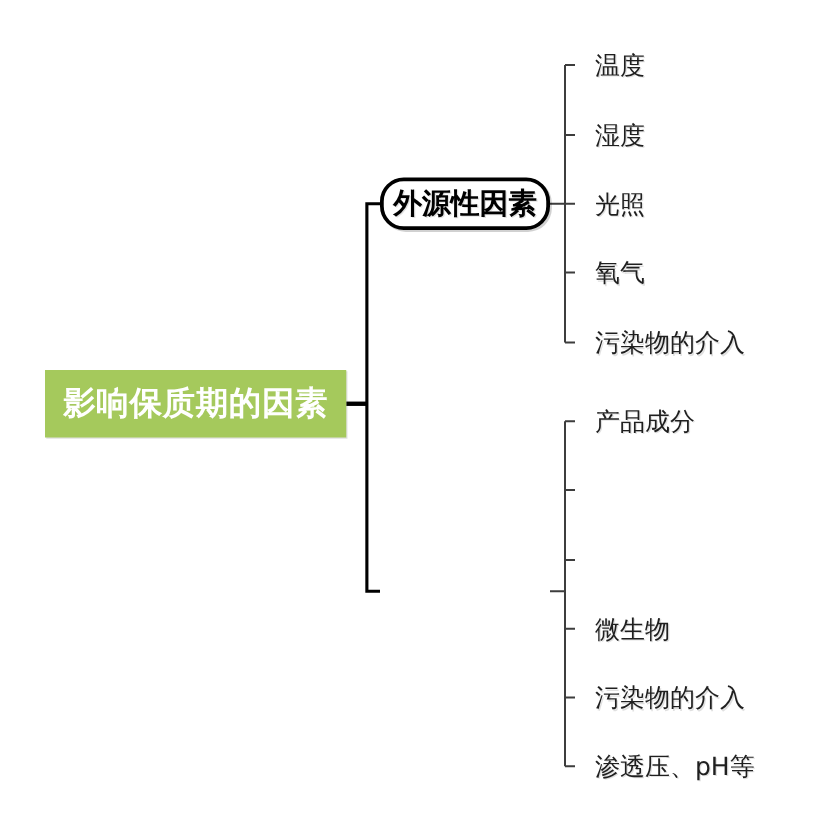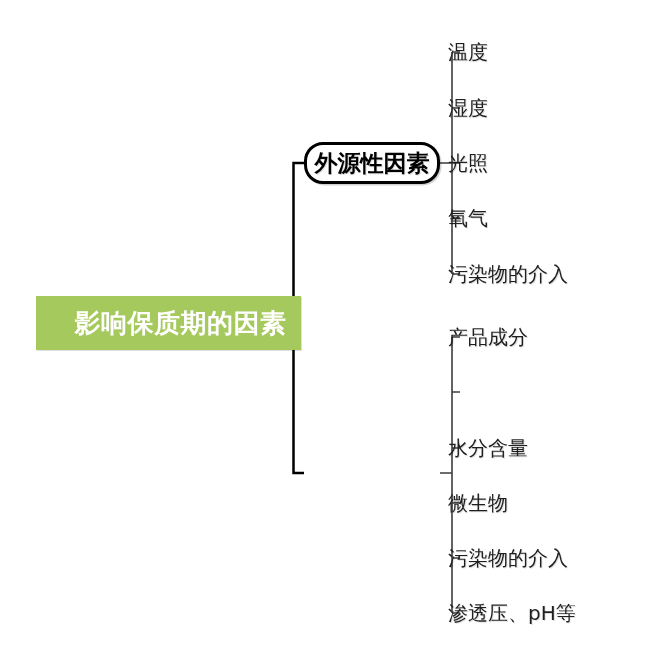--- a/index.html
+++ b/index.html
@@ -14,34 +14,33 @@
   }
   .connectors{position:absolute;left:0;top:0;width:665px;height:655px;}
   .stroke-main{stroke:var(--connector-main);fill:none;}
   .stroke-child{stroke:var(--connector-child);fill:none;}
   .root-node{
     position:absolute;left:36px;top:296px;width:241px;height:54px;
     background:var(--root-bg);color:var(--root-text);
     font-size:26px;font-weight:bold;line-height:54px;text-align:center;
     white-space:nowrap;box-shadow:1px 1px 0 rgba(0,0,0,0.12);
     letter-spacing:0.5px;
-    padding-left:24px;
   }
   .branch-box{
     position:absolute;left:304px;width:136px;height:42px;box-sizing:border-box;
     background:#ffffff;border:3px solid var(--branch-border);
     color:var(--branch-text);font-size:23px;font-weight:bold;line-height:36px;
     text-align:center;white-space:nowrap;
     box-shadow:1.5px 1.5px 0 rgba(0,0,0,0.18);
     text-shadow:1px 1px 0 rgba(0,0,0,0.12);
   }
   .branch-top{top:142px;border-radius:19px;}
   .branch-bottom{top:452px;}
   .leaf{
-    position:absolute;left:448px;transform:translateY(-50%);
+    position:absolute;left:476px;transform:translateY(-50%);
     color:var(--leaf-text);font-size:20px;line-height:26px;white-space:nowrap;
     text-shadow:1px 1px 0 rgba(0,0,0,0.12);
     text-align:right;
   }
 </style>
 </head>
 <body>
 
 <div class="canvas">
 
@@ -60,18 +59,17 @@
 
   <div class="branch-box branch-top">外源性因素</div>
 
   <div class="leaf" style="top:52px">温度</div>
   <div class="leaf" style="top:108px">湿度</div>
   <div class="leaf" style="top:163px">光照</div>
   <div class="leaf" style="top:218px">氧气</div>
   <div class="leaf" style="top:337px">产品成分</div>
 
   <div class="leaf" style="top:274px">污染物的介入</div>
-  <div class="leaf" style="top:448px">水分含量</div>
   <div class="leaf" style="top:503px">微生物</div>
   <div class="leaf" style="top:558px">污染物的介入</div>
   <div class="leaf" style="top:613px">渗透压、pH等</div>
 
 </div>
 
 </body></html>

